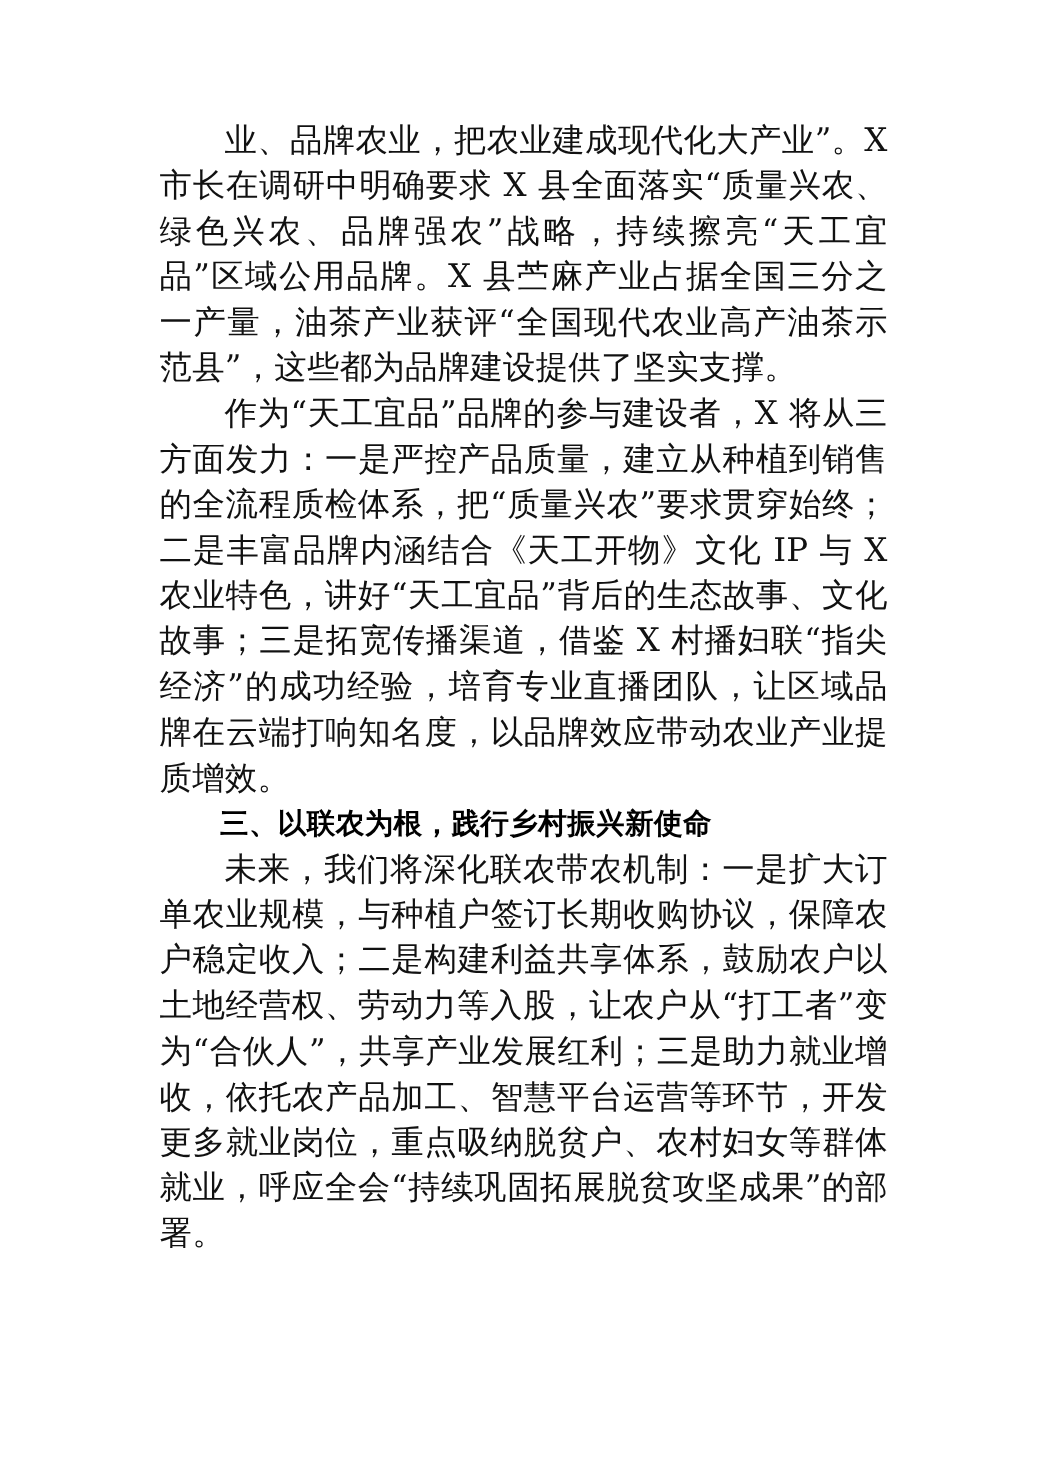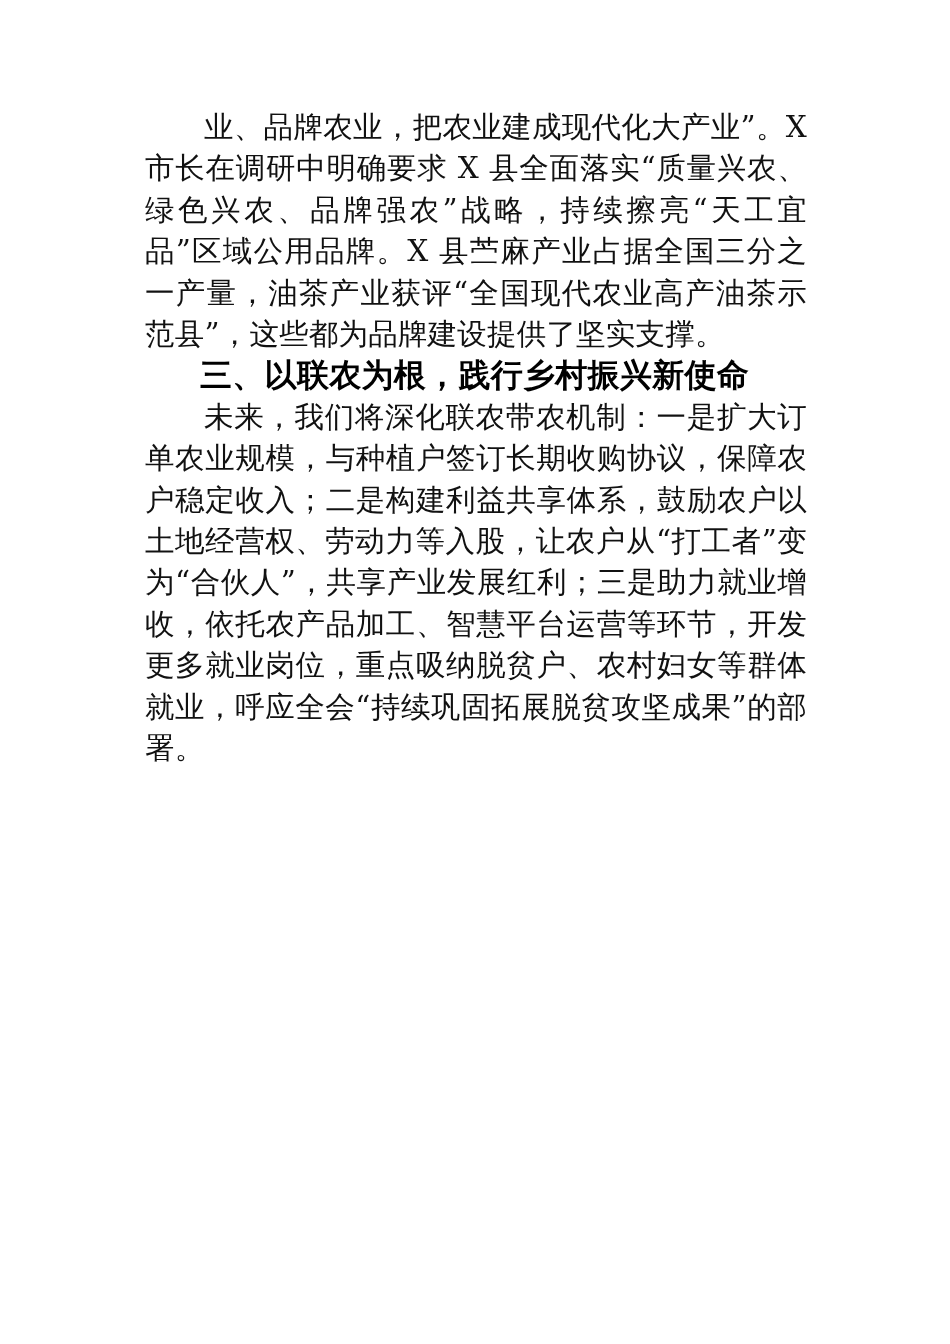--- a/index.html
+++ b/index.html
@@ -35,38 +35,39 @@
     text-justify: inter-ideograph;
     text-indent: 59px;
     letter-spacing: 0.2px;
     font-weight: 400;
     -webkit-font-smoothing: antialiased;
   }
 
   
   .heading {
     font-family: "Liberation Sans", "DejaVu Sans", sans-serif;
-    font-size: 32px;
+    font-size: 26px;
     line-height: 41.4px;
     color: #000000;
     margin: 0;
     font-weight: 700;
     text-indent: 55px;
     letter-spacing: 0.3px;
     white-space: nowrap;
   }
 </style>
 </head>
 <body>
 
 <div class="page">
   <div class="text-column">
 
     <p class="para">业、品牌农业，把农业建成现代化大产业”。X市长在调研中明确要求 X 县全面落实“质量兴农、绿色兴农、品牌强农”战略，持续擦亮“天工宜品”区域公用品牌。X 县苎麻产业占据全国三分之一产量，油茶产业获评“全国现代农业高产油茶示范县”，这些都为品牌建设提供了坚实支撑。</p>
 
+    <p class="para">作为“天工宜品”品牌的参与建设者，X 将从三方面发力：一是严控产品质量，建立从种植到销售的全流程质检体系，把“质量兴农”要求贯穿始终；二是丰富品牌内涵结合《天工开物》文化 IP 与 X 农业特色，讲好“天工宜品”背后的生态故事、文化故事；三是拓宽传播渠道，借鉴 X 村播妇联“指尖经济”的成功经验，培育专业直播团队，让区域品牌在云端打响知名度，以品牌效应带动农业产业提质增效。</p>
 
     <h2 class="heading">三、以联农为根，践行乡村振兴新使命</h2>
 
 
     <p class="para">未来，我们将深化联农带农机制：一是扩大订单农业规模，与种植户签订长期收购协议，保障农户稳定收入；二是构建利益共享体系，鼓励农户以土地经营权、劳动力等入股，让农户从“打工者”变为“合伙人”，共享产业发展红利；三是助力就业增收，依托农产品加工、智慧平台运营等环节，开发更多就业岗位，重点吸纳脱贫户、农村妇女等群体就业，呼应全会“持续巩固拓展脱贫攻坚成果”的部署。</p>
 
   </div>
 </div>
 
 </body></html>

